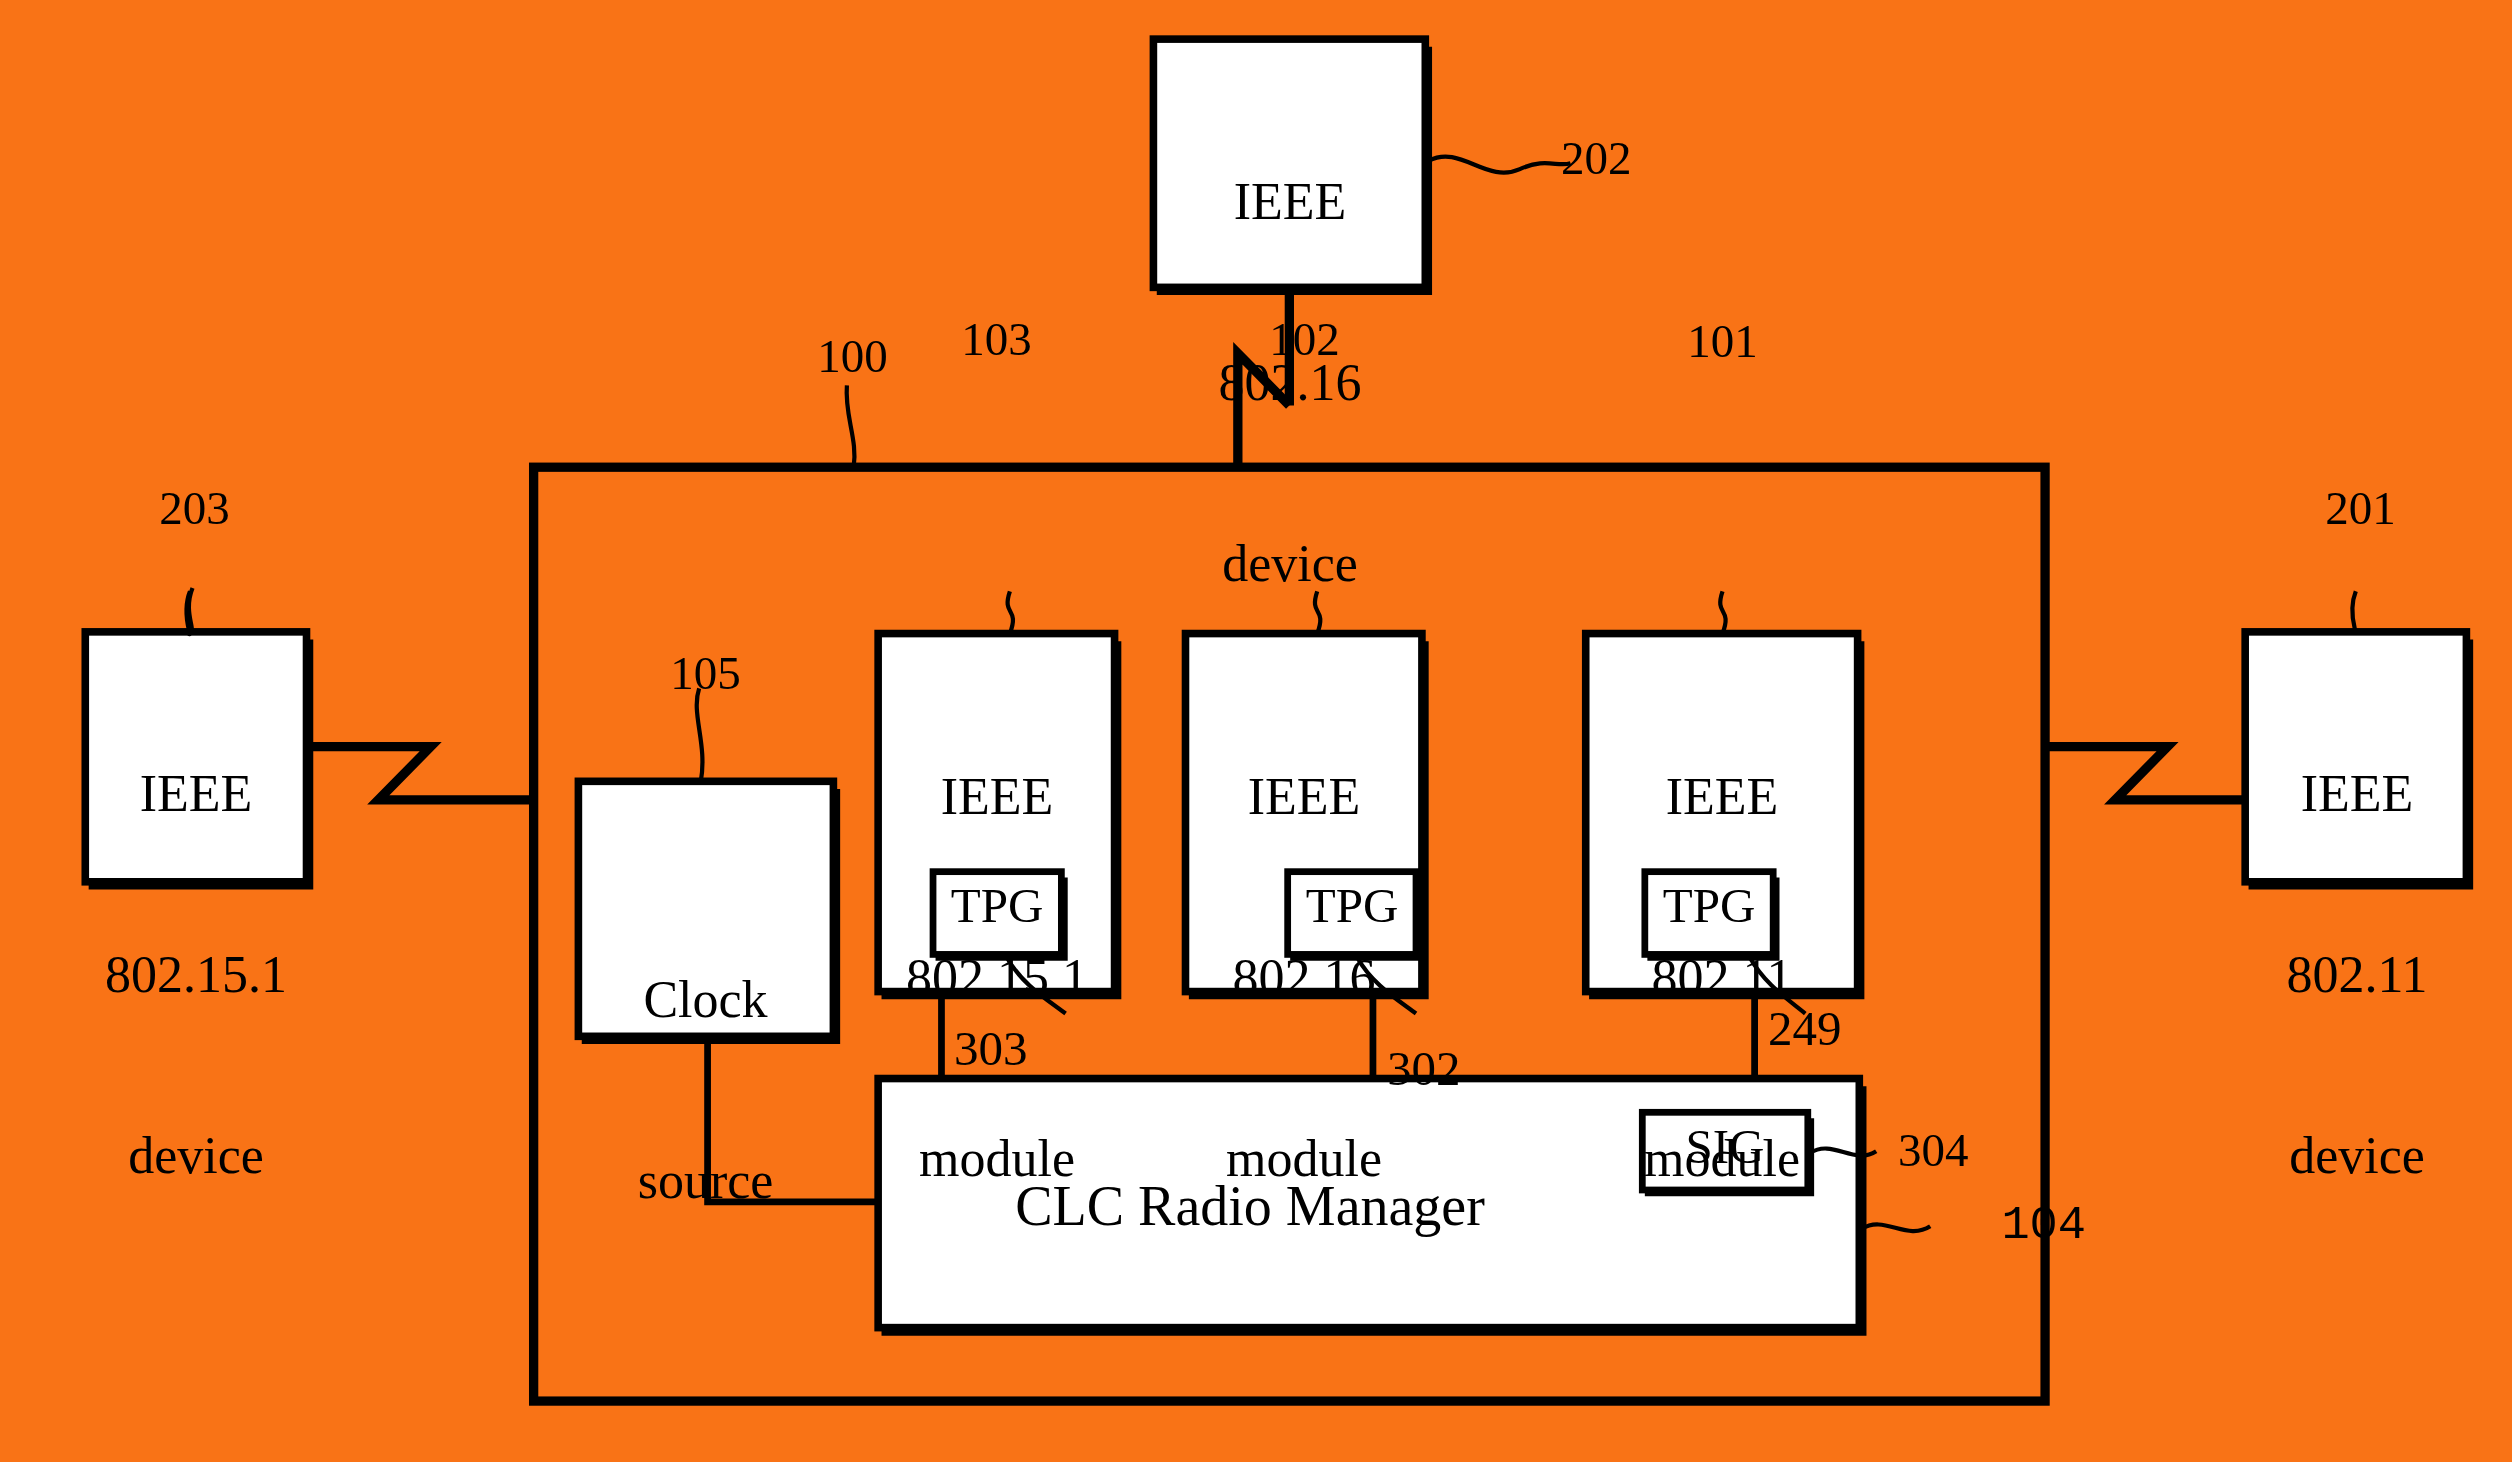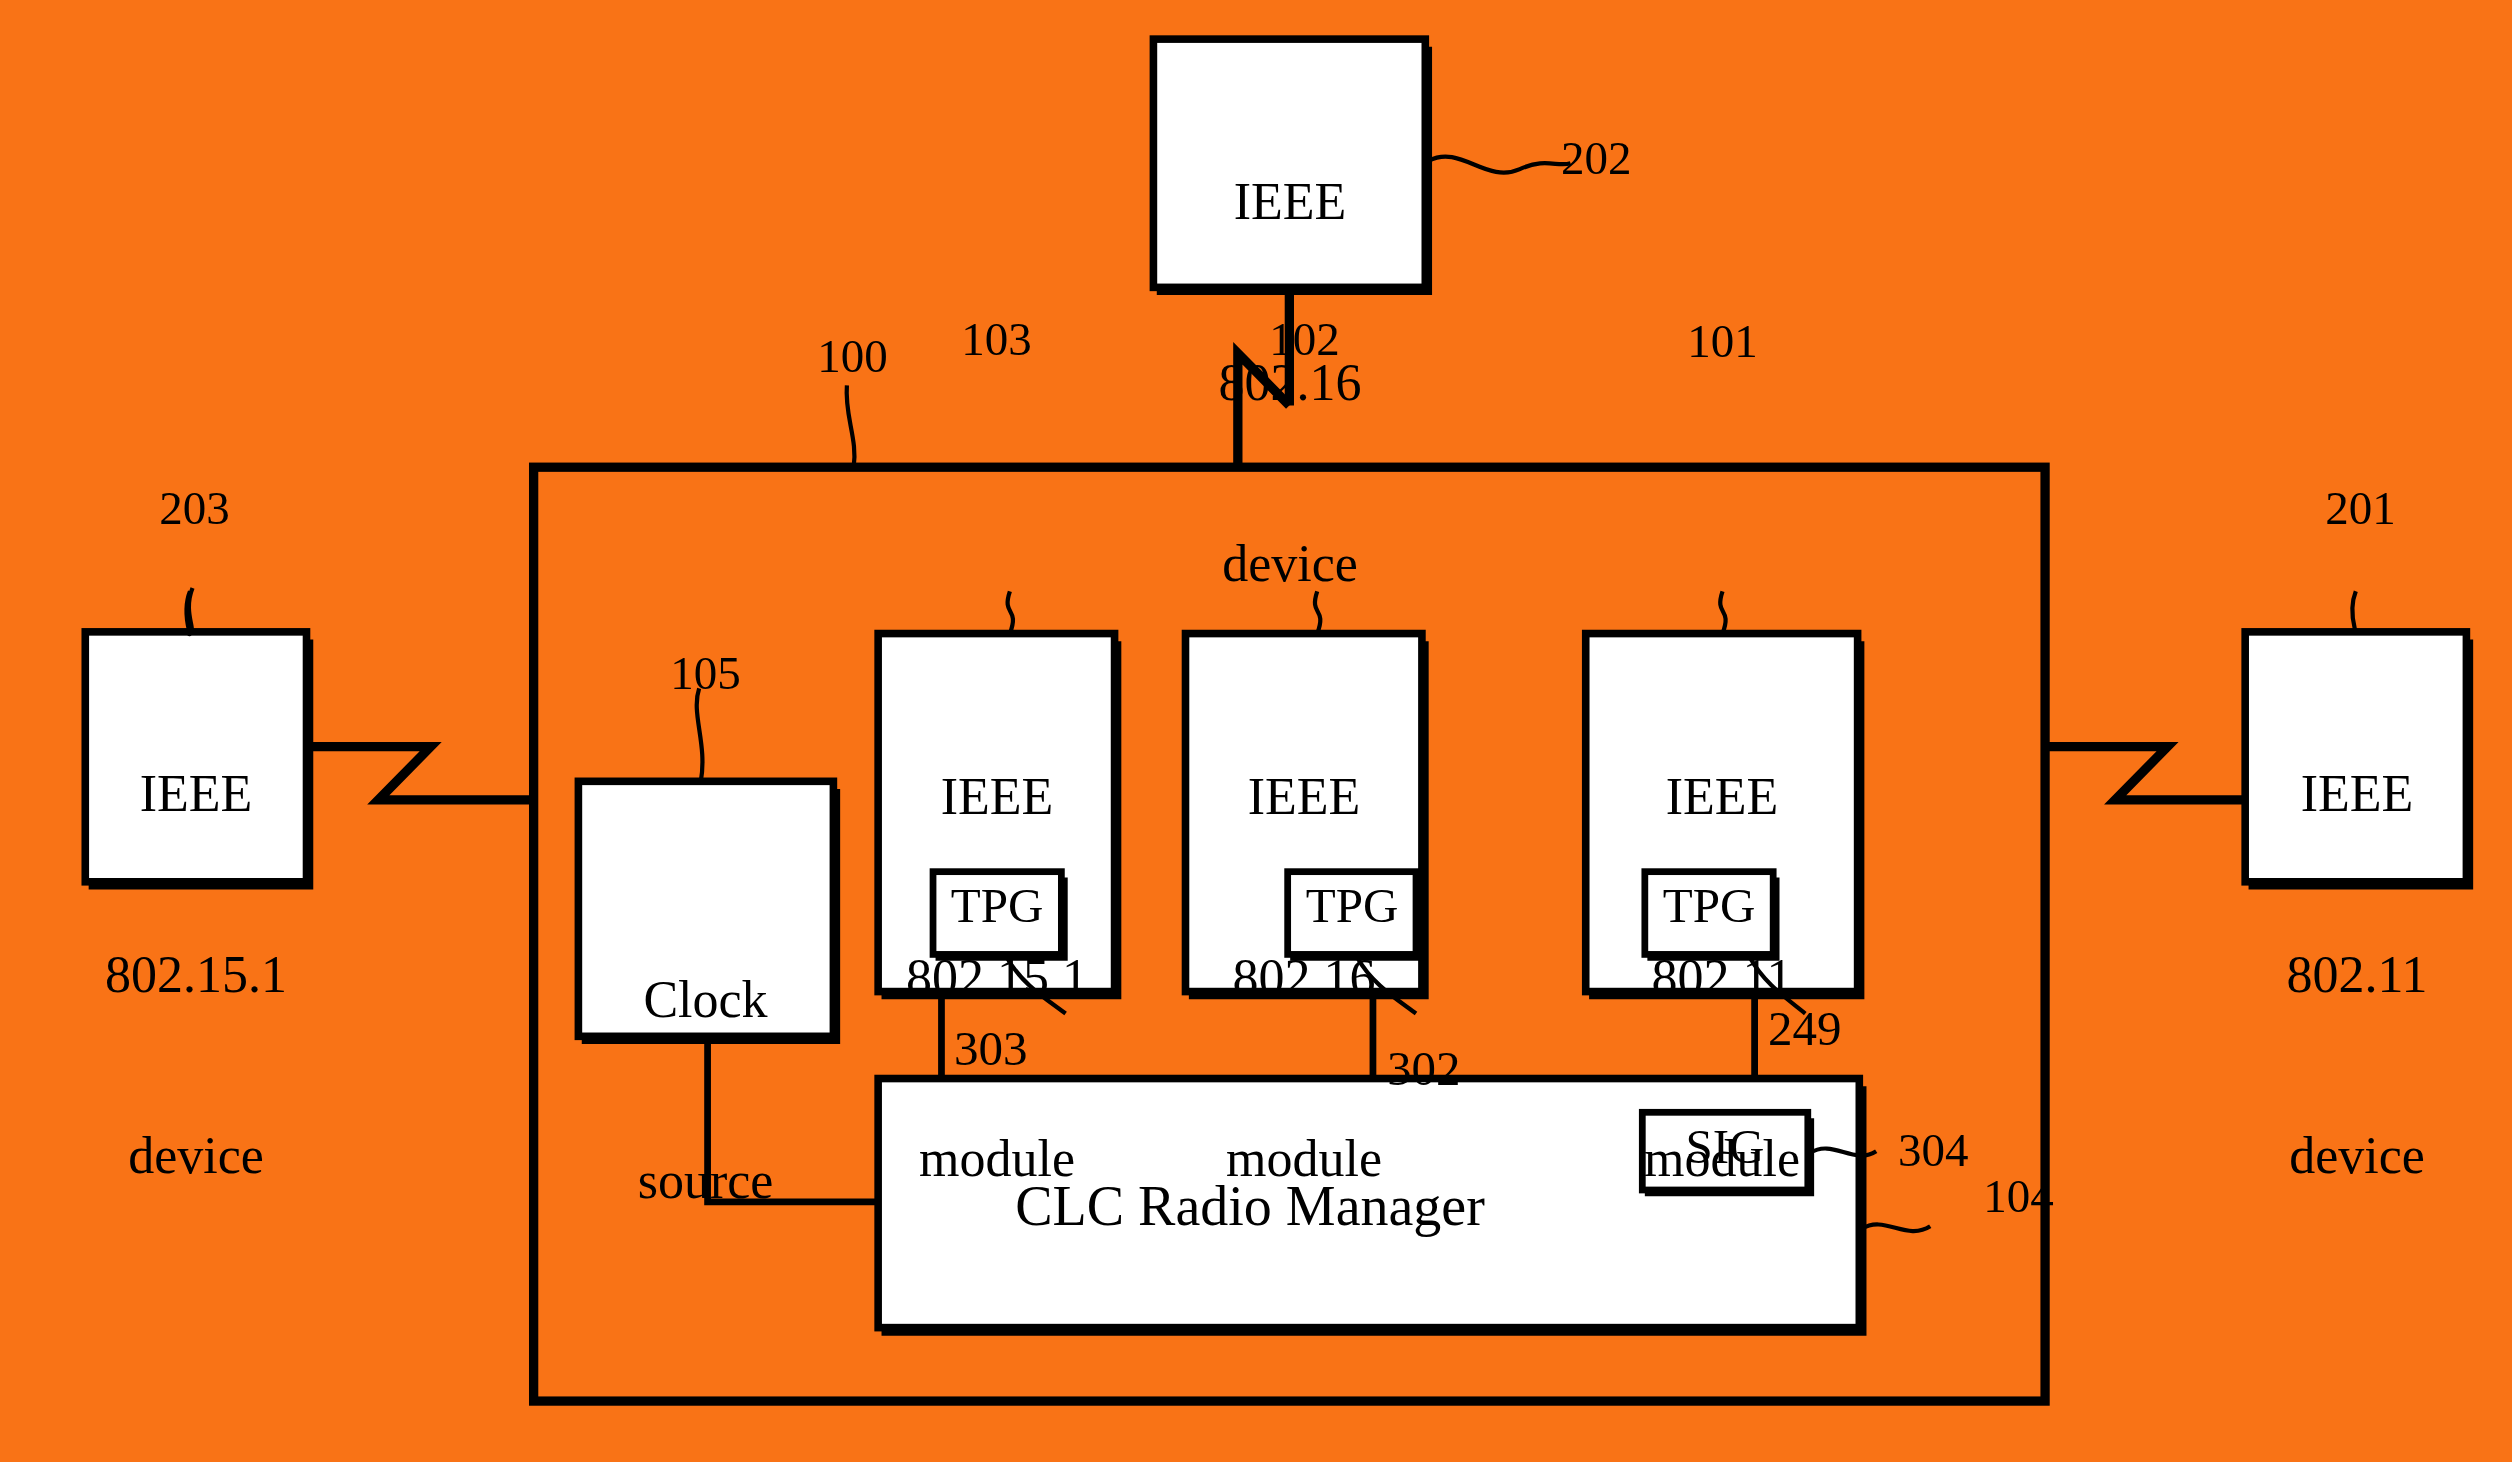--- a/index.html
+++ b/index.html
@@ -181,16 +181,16 @@
     <div>802.11</div>
     <div>module</div>
   </div>
   <div class="txt tpglabel" style="left:1645px; top:878px; width:128px;">TPG</div>
   <div class="txt reflabel" style="left:1655px; top:314px; width:135px;">101</div>
   <div class="txt smalllabel" style="left:1768px; top:1001px; width:135px; text-align:left;">249</div>
 
   <div class="txt clclabel" style="left:912px; top:1174px; width:676px;">CLC Radio Manager</div>
   <div class="txt tpglabel" style="left:1642px; top:1119px; width:166px;">SIG</div>
   <div class="txt reflabel" style="left:1898px; top:1123px; width:135px; text-align:left;">304</div>
-  <div class="txt reflabel" style="left:1951px; top:1169px; width:135px; text-align:center;">104</div>
+  <div class="txt reflabel" style="left:1951px; top:1199px; width:135px; text-align:right;font-family:Liberation Mono, monospace;">104</div>
 
 </div>
 
 
 </body></html>

